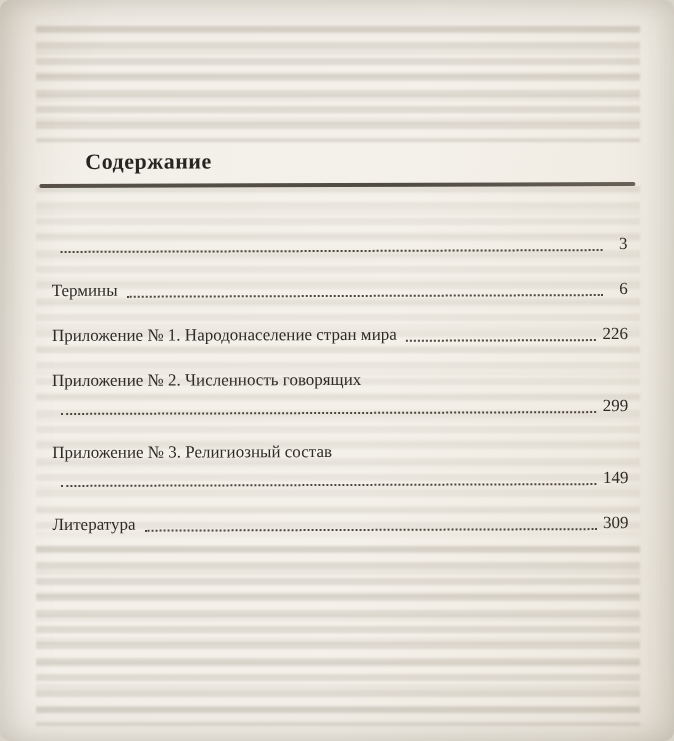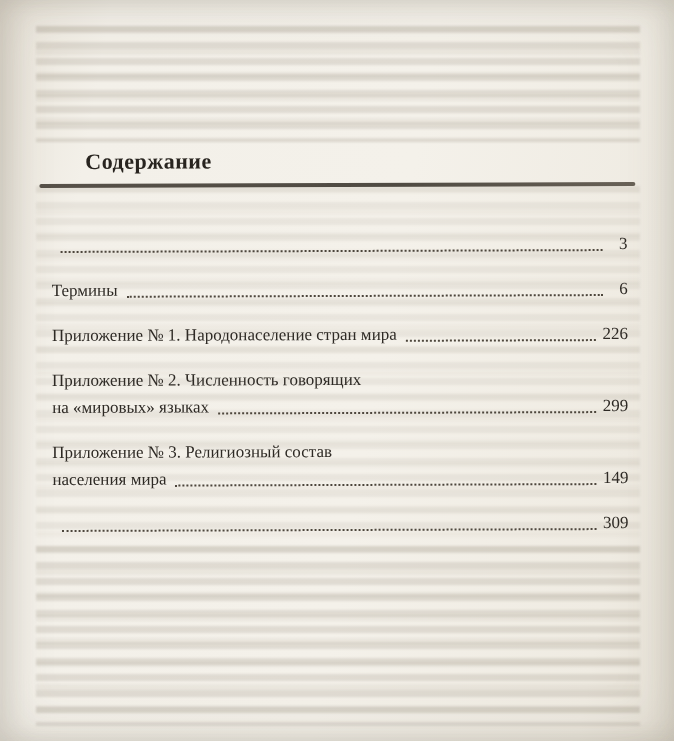--- a/index.html
+++ b/index.html
@@ -11,20 +11,21 @@
       position: relative;
       width: 674px;
       height: 741px;
       overflow: hidden;
       background: linear-gradient(100deg, #e9e4da 0%, #f3f0e9 14%, #f4f1ea 55%, #efebe2 88%, #e7e2d7 100%);
       box-shadow: inset 0 0 55px rgba(95, 85, 68, 0.18),
                   inset 14px 0 22px rgba(95, 85, 68, 0.10),
                   inset -10px 0 20px rgba(95, 85, 68, 0.08);
       font-family: "Liberation Serif", "DejaVu Serif", serif;
       color: #2e2a25;
+      border-radius: 10px;
     }
     
     .bleed {
       position: absolute;
       left: 36px;
       right: 34px;
       pointer-events: none;
       filter: blur(0.8px);
       background:
         repeating-linear-gradient(180deg,
@@ -122,39 +123,38 @@
           <span class="leader"></span>
           <span class="pagenum">226</span>
         </div>
       </div>
 
       <div class="entry">
         <div class="line">
           <span class="text">Приложение № 2. Численность говорящих</span>
         </div>
         <div class="line">
-          <span class="text">на «мировых» языках</span>
           <span class="leader"></span>
           <span class="pagenum">299</span>
         </div>
       </div>
 
       <div class="entry">
         <div class="line">
           <span class="text">Приложение № 3. Религиозный состав</span>
         </div>
         <div class="line">
-          <span class="text">населения мира</span>
           <span class="leader"></span>
           <span class="pagenum">149</span>
         </div>
       </div>
 
       <div class="entry">
         <div class="line">
+          <span class="text">Литература</span>
           <span class="leader"></span>
           <span class="pagenum">309</span>
         </div>
       </div>
 
     </div>
   </div>
 </div>
 
 </body></html>

